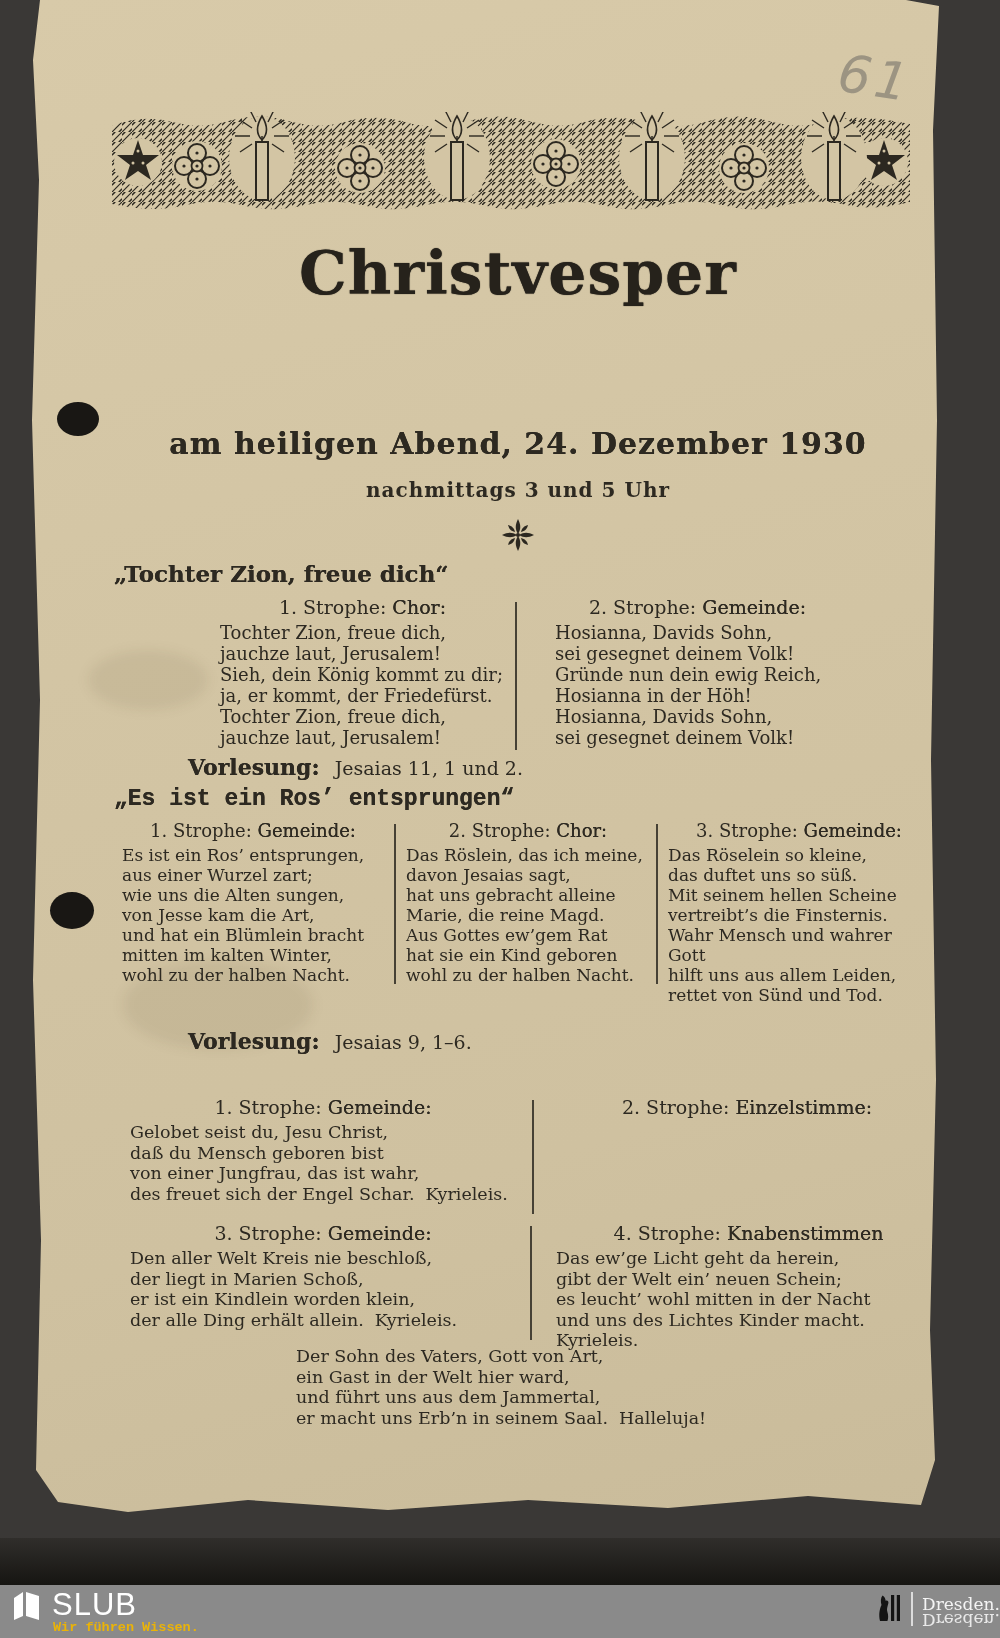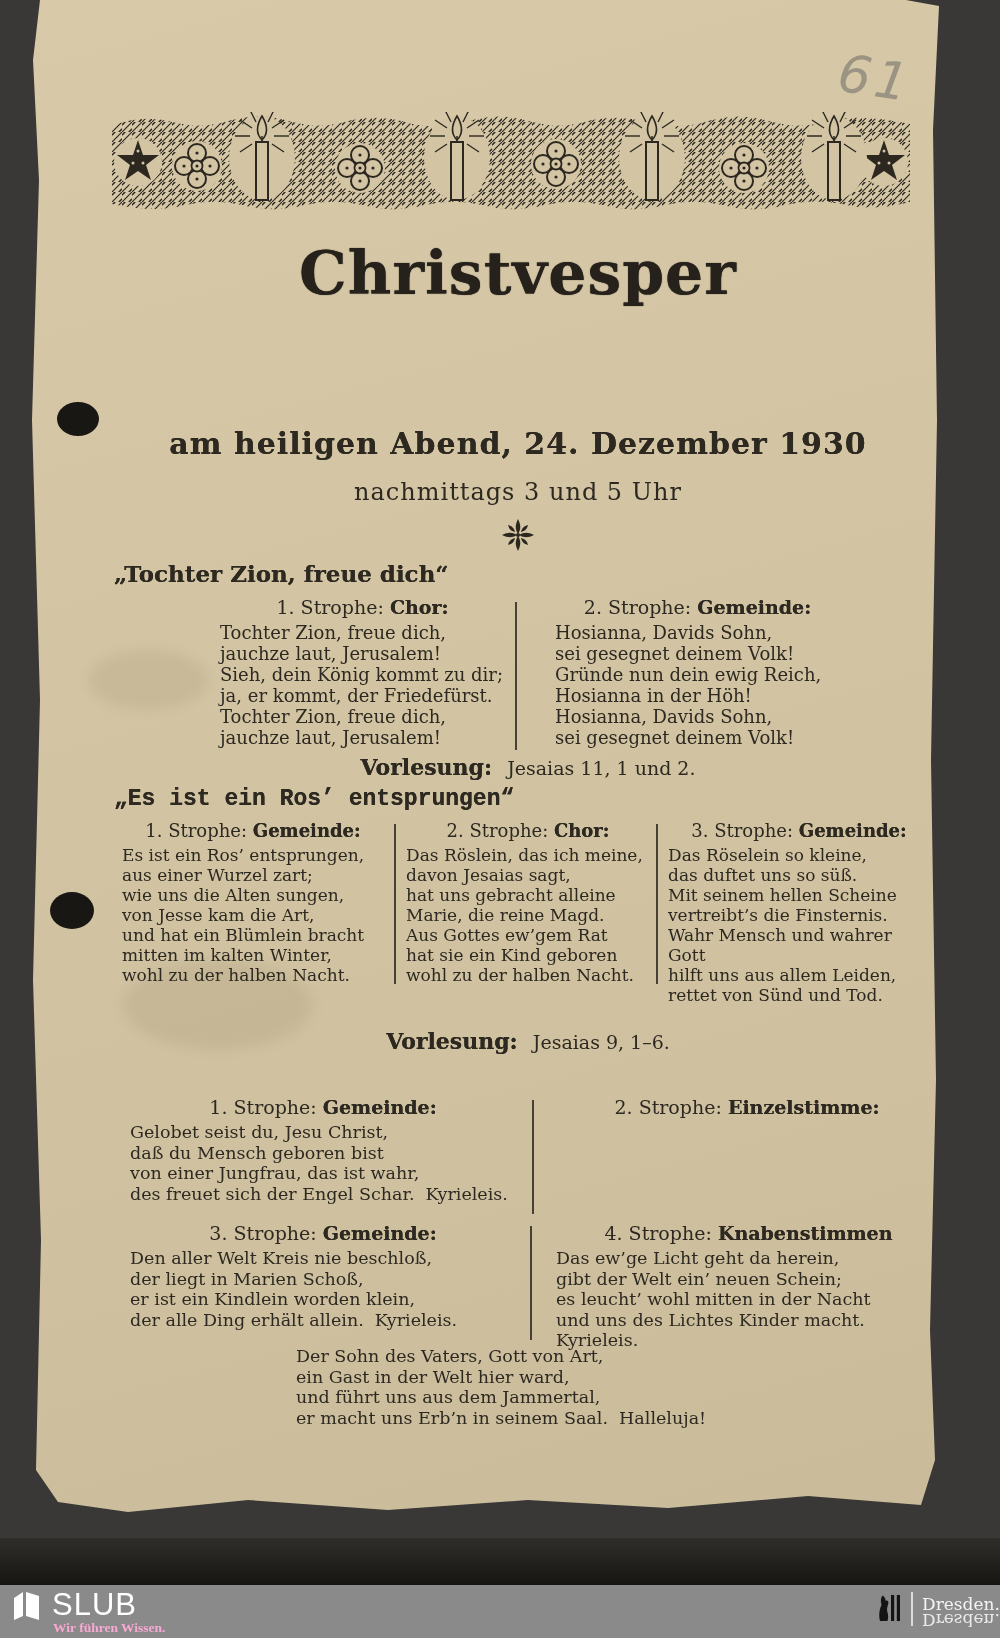--- a/index.html
+++ b/index.html
@@ -23,39 +23,39 @@
   .hole{background:#191714;border-radius:50%;}
   .pencil-number{
     font-family:"DejaVu Sans",sans-serif;font-size:52px;color:#8e887a;opacity:.8;
     transform:rotate(9deg);font-style:italic;letter-spacing:4px;
   }
   
   .center-line{left:80px;width:820px;text-align:center;}
   .doc-title{top:238px;font-size:60px;font-weight:bold;color:#26221b;text-shadow:0 0 1px #26221b;letter-spacing:1px;text-align:center;}
   .doc-subtitle{top:356px;font-size:40px;font-weight:bold;color:#28241d;letter-spacing:2.5px;text-shadow:0 0 .8px #28241d;white-space:nowrap;}
   .doc-date{top:426px;font-size:30px;font-weight:bold;letter-spacing:1px;text-shadow:0 0 .5px #2d2921;}
-  .doc-time{top:478px;font-size:24px;font-weight:normal;letter-spacing:1px;}
+  .doc-time{top:478px;font-size:20px;font-weight:bold;letter-spacing:1px;}
   .orn-small{top:518px;}
   
   .hymn-title{left:86px;font-size:23px;font-weight:bold;text-shadow:0 0 .6px #2d2921;white-space:nowrap;}
   .strophe-head{font-size:19px;text-align:center;margin-bottom:4px;white-space:nowrap;}
-  .strophe-head .voice{font-weight:bold;text-shadow:0 0 .5px #2d2921;}
+  .strophe-head .voice{font-weight:normal;text-shadow:0 0 .5px #2d2921;}
   .verse{white-space:pre-line;}
   .vdiv{width:2px;background:#2e2a22;opacity:.85;}
   .h1 .verse{font-size:18px;line-height:21px;}
   .h2 .verse{font-size:17px;line-height:20px;}
   .h2 .strophe-head{font-size:18px;}
   .h3 .verse{font-size:17.5px;line-height:20.5px;}
-  .reading{left:160px;width:680px;text-align:center;white-space:nowrap;}
+  .reading{left:160px;width:680px;white-space:nowrap;}
   .reading .rlabel{font-size:22px;font-weight:bold;text-shadow:0 0 .6px #2d2921;margin-right:10px;}
   .reading .rref{font-size:19px;}
   
   .footer-bar{left:0;top:1585px;width:1000px;height:53px;background:#8a8a8a;}
   .slub-name{left:52px;top:1587px;font-family:"Liberation Sans",sans-serif;font-size:31px;font-weight:normal;color:#fff;letter-spacing:1px;}
-  .slub-tagline{left:53px;top:1620px;font-family:Liberation Serif, serif;font-size:13.5px;font-weight:bold;color:#f9a8d4;}
+  .slub-tagline{left:53px;top:1620px;font-family:Liberation Mono, monospace;font-size:13.5px;font-weight:bold;color:#eab308;}
   .dd-sep{left:911px;top:1592px;width:2px;height:34px;background:rgba(255,255,255,.7);}
   .dd-name{left:922px;top:1594px;font-size:17px;color:#f4f4f4;}
   .dd-ref{left:922px;top:1610px;font-size:17px;color:#f4f4f4;transform:scaleY(-1);opacity:.9;}
 </style>
 </head>
 <body>
 
 <div class="abs paper">
 
   <div class="abs stain" style="left:95px;top:960px;width:190px;height:90px;"></div>

